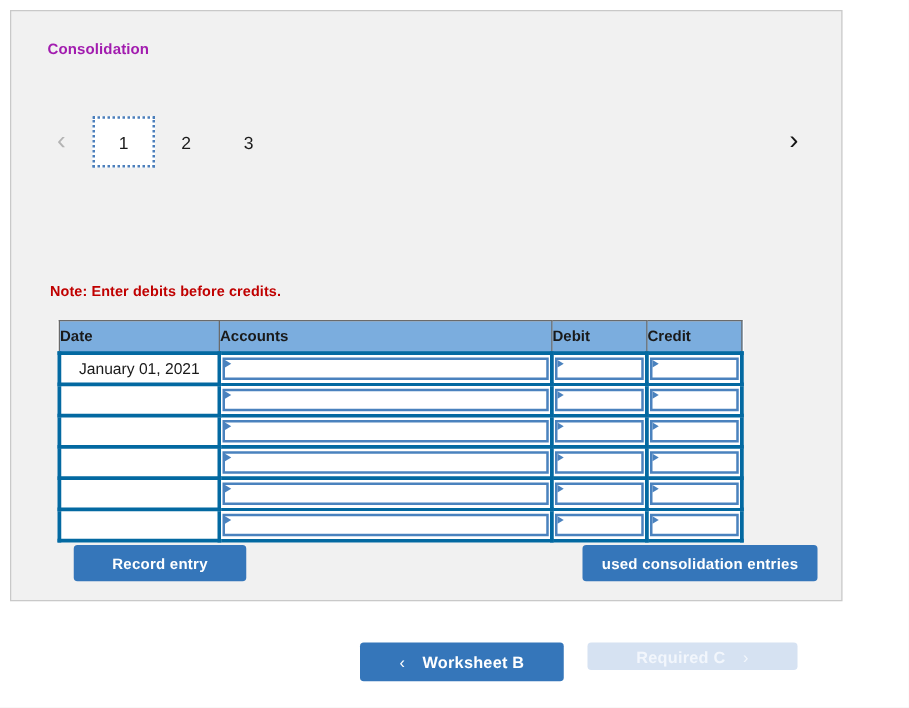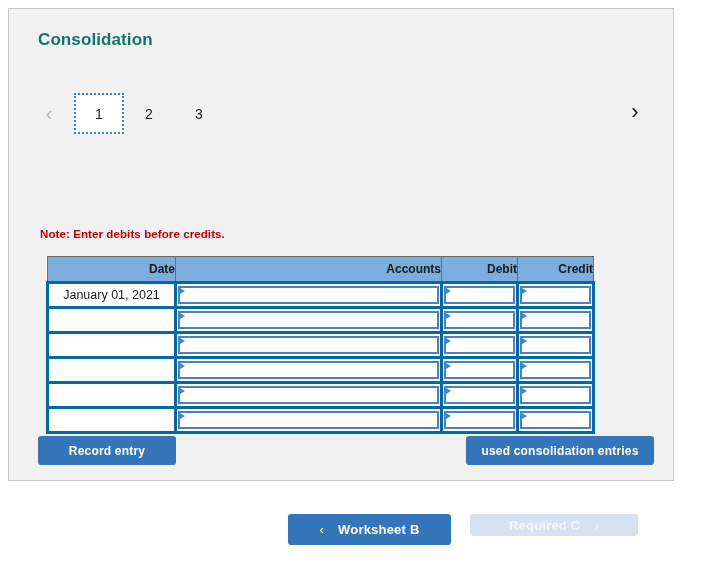--- a/index.html
+++ b/index.html
@@ -26,23 +26,23 @@
     background: #f1f1f1;
     border: 1px solid #c9c9c9;
     box-sizing: border-box;
   }
 
   
   .title {
     position: absolute;
     left: 29px;
     top: 20px;
-    font-size: 17px;
-    font-weight: bold;
-    color: #0f766e;
+    font-size: 12px;
+    font-weight: bold;
+    color: #a21caf;
     line-height: 21px;
     letter-spacing: 0.1px;
   }
   .title .line { display: block; white-space: nowrap; }
 
   
   .pager {
     position: absolute;
     left: 29px;
     top: 84px;
@@ -126,21 +126,21 @@
     background: #ffffff;
   }
   .jtable th {
     background: #7badde;
     border: 1px solid #6a6a6a;
     font-size: 12px;
     font-weight: bold;
     color: #1a1a1a;
     height: 24px;
     padding: 0;
-    text-align: right;
+    text-align: left;
   }
   .jtable td {
     border: 3px solid #0369a1;
     height: 22px;
     padding: 0;
     background: #ffffff;
     vertical-align: middle;
   }
   .col-date   { width: 128px; }
   .col-acct   { width: 266px; }
@@ -188,21 +188,21 @@
     font-weight: bold;
     border: none;
     border-radius: 3px;
     display: flex;
     align-items: center;
     justify-content: center;
     cursor: pointer;
     font-family: "Liberation Sans", sans-serif;
     letter-spacing: 0.2px;
   }
-  .btn-record { left: 29px;  top: 427px; width: 138px; height: 29px; }
+  .btn-record { left: 50px;  top: 427px; width: 138px; height: 29px; }
   .btn-clear  { left: 217px; top: 427px; width: 138px; height: 29px; }
   .btn-view   { left: 457px; top: 427px; width: 188px; height: 29px; }
 
   
   .nav-btn {
     position: absolute;
     border: none;
     border-radius: 3px;
     font-size: 13px;
     font-weight: bold;

